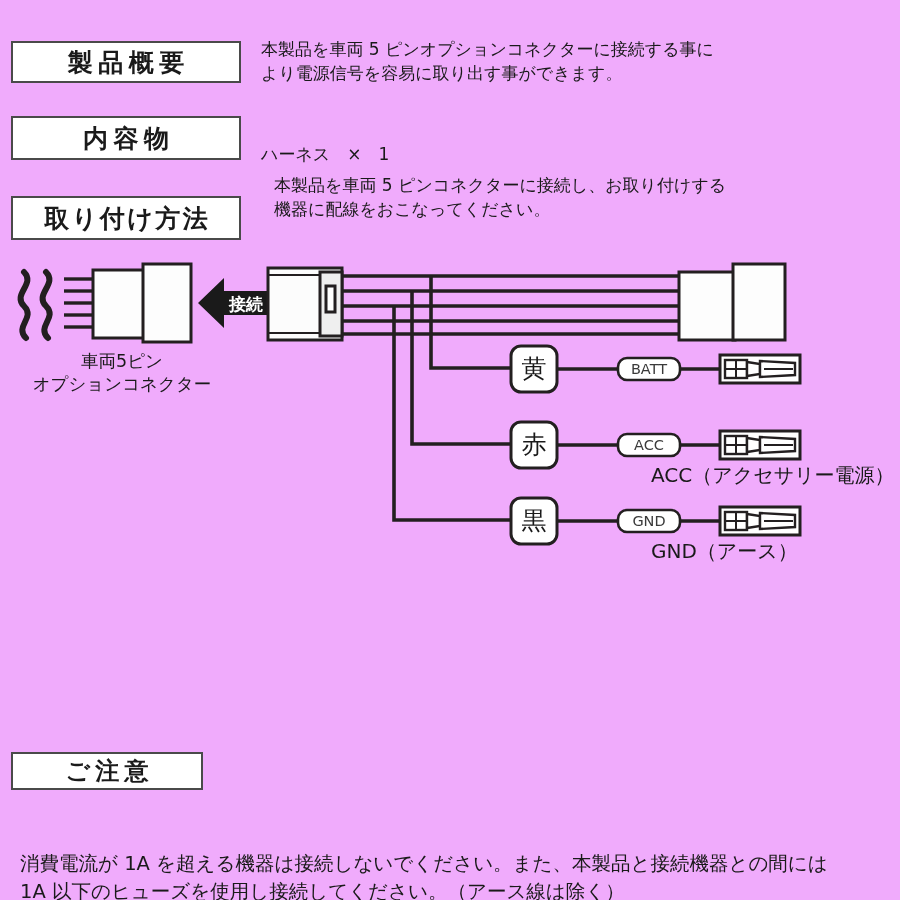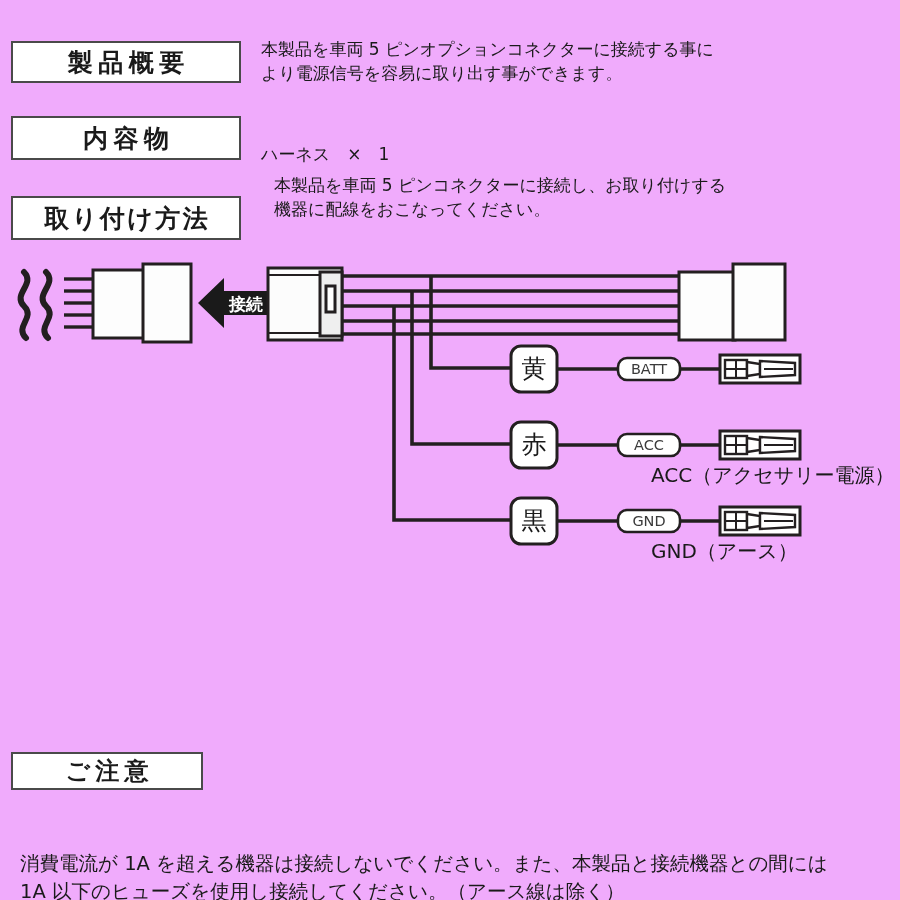--- a/index.html
+++ b/index.html
@@ -201,20 +201,22 @@
           <line x1="725" y1="271" x2="747" y2="271" stroke="#231f20" stroke-width="2"></line>
           <line x1="736" y1="262" x2="736" y2="280" stroke="#231f20" stroke-width="2"></line>
           <path d="M747 264 L 760 266 L 760 276 L 747 278 Z" fill="#ffffff" stroke="#231f20" stroke-width="2.4"></path>
           <path d="M760 263 L 795 265 L 795 277 L 760 279 Z" fill="#ffffff" stroke="#231f20" stroke-width="2.4"></path>
           <line x1="764" y1="271" x2="793" y2="271" stroke="#231f20" stroke-width="2"></line>
         </g>
       </g>
 
     </svg>
 
+    <div class="cap left-conn">車両5ピン
+オプションコネクター</div>
 
     <div class="term-cap t2">ACC（アクセサリー電源）</div>
     <div class="term-cap t3">GND（アース）</div>
   </div>
 
   <div class="hdr-box h4">ご注意</div>
   <div class="para p4">消費電流が 1A を超える機器は接続しないでください。また、本製品と接続機器との間には
 1A 以下のヒューズを使用し接続してください。（アース線は除く）</div>
 
 </div>

